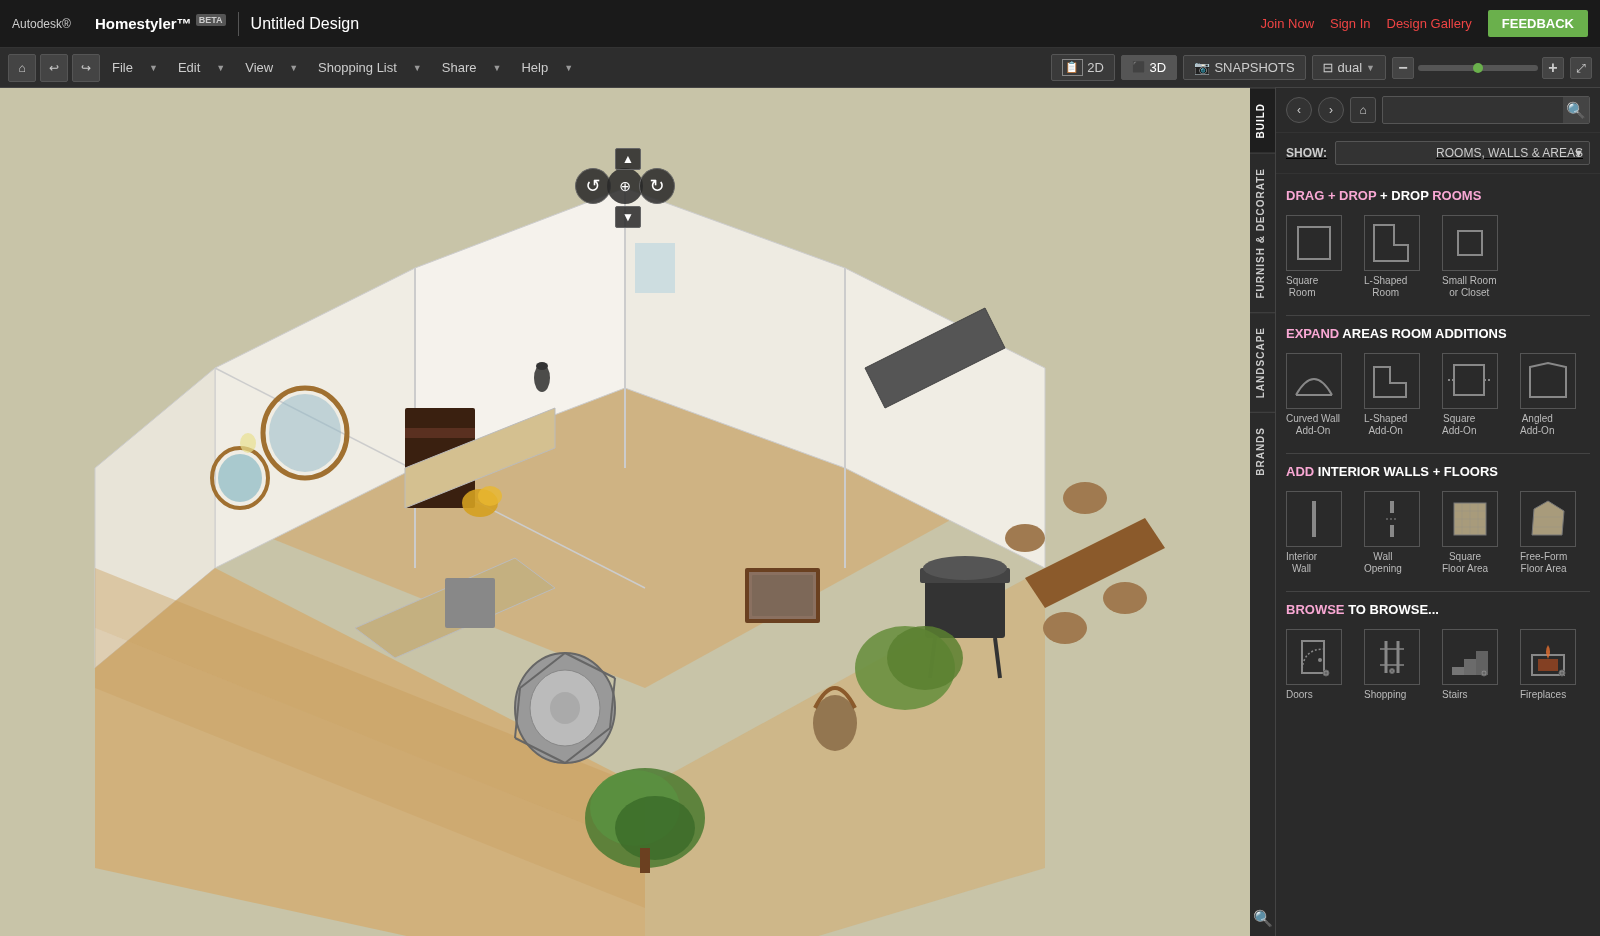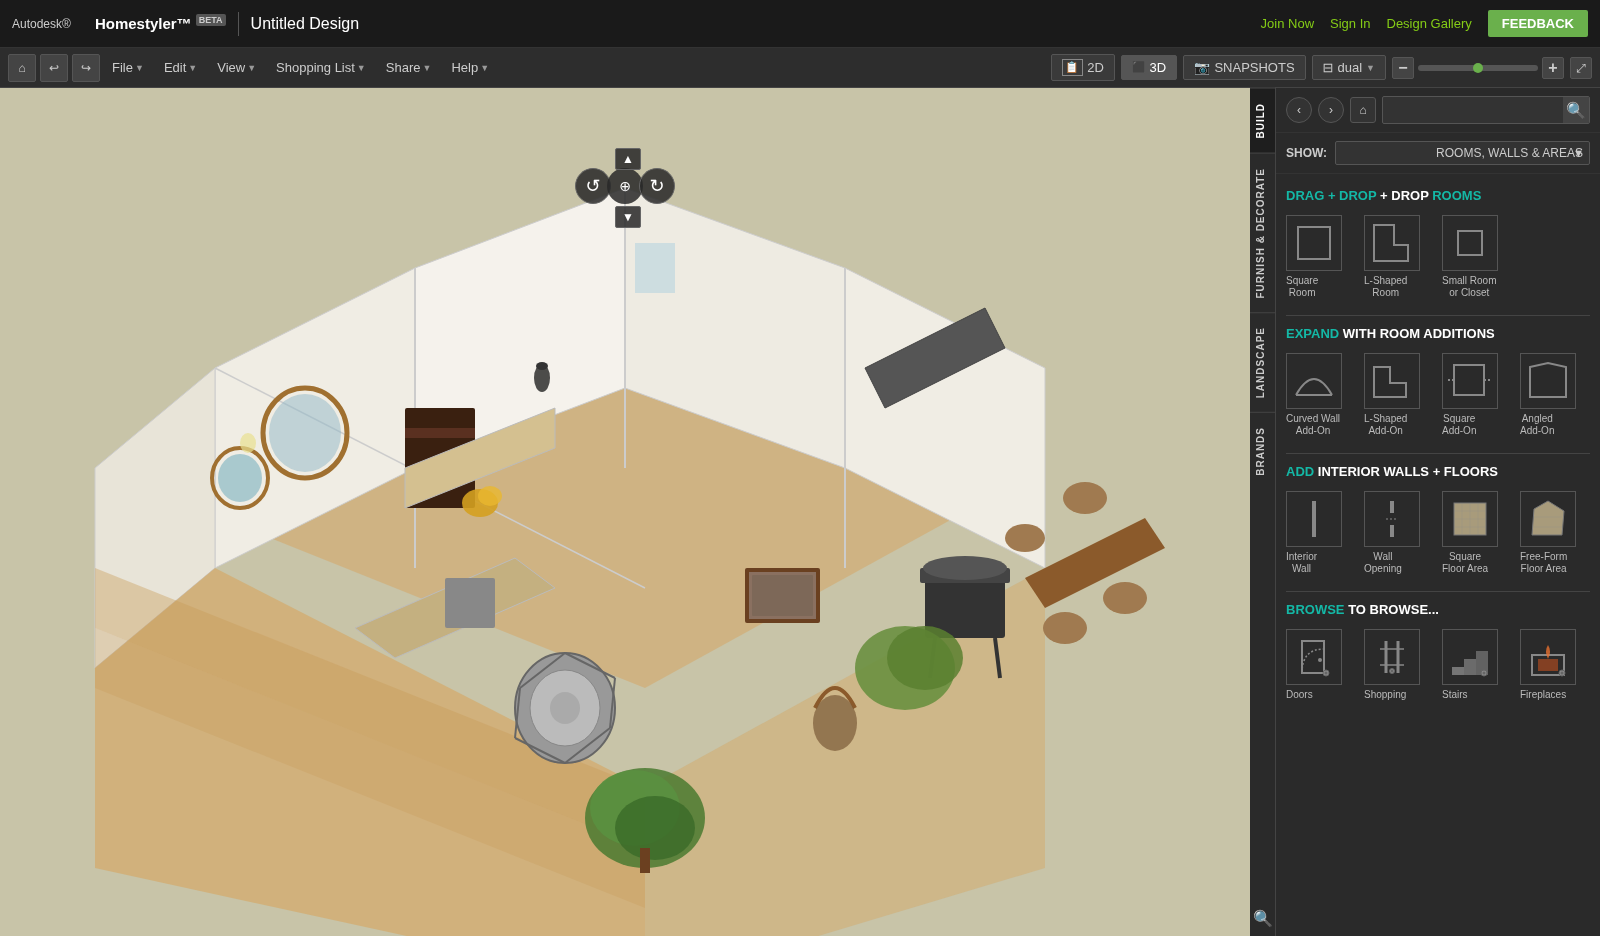--- a/index.html
+++ b/index.html
@@ -49,21 +49,21 @@
       font-size: 16px;
       font-weight: normal;
     }
     #top-right-links {
       margin-left: auto;
       display: flex;
       align-items: center;
       gap: 16px;
     }
     #top-right-links a {
-      color: #84cc16;
+      color: #ef4444;
       text-decoration: none;
       font-size: 13px;
     }
     #feedback-btn {
       background: #6ab04c;
       color: #fff;
       border: none;
       padding: 6px 14px;
       font-size: 13px;
       font-weight: bold;
@@ -99,21 +99,21 @@
       color: #ccc;
       font-size: 12px;
     }
     .menu-item {
       color: #ccc;
       font-size: 13px;
       padding: 4px 8px;
       cursor: pointer;
       display: flex;
       align-items: center;
-      gap: 2px;
+      gap: 16px;
     }
     .menu-arrow { font-size: 9px; color: #999; }
     #menu-bar-right {
       margin-left: auto;
       display: flex;
       align-items: center;
       gap: 6px;
     }
     .view-btn {
       display: flex;
@@ -311,20 +311,21 @@
       color: #ccc;
     }
 
     
     #show-area {
       display: flex;
       align-items: center;
       padding: 8px 10px;
       gap: 8px;
       border-bottom: 1px solid #333;
+      text-decoration: underline;
     }
     #show-label {
       color: #ccc;
       font-size: 12px;
       font-weight: bold;
     }
     #show-dropdown {
       flex: 1;
       background: #333;
       border: 1px solid #555;
@@ -344,21 +345,21 @@
       padding: 10px;
     }
 
     .section-title {
       font-size: 13px;
       font-weight: bold;
       margin-bottom: 12px;
       margin-top: 4px;
     }
     .section-title .highlight {
-      color: #14b8a6;
+      color: #f9a8d4;
     }
     .section-title .normal {
       color: #fff;
     }
 
     .items-grid {
       display: flex;
       flex-wrap: wrap;
       gap: 8px;
       margin-bottom: 16px;
@@ -733,21 +734,21 @@
               </svg>
             </div>
             <div class="room-item-label">Small Room<br>or Closet</div>
           </div>
         </div>
 
         <hr class="section-divider">
 
         <div class="section-title">
           <span class="highlight">EXPAND</span>
-          <span class="normal"> WITH ROOM ADDITIONS</span>
+          <span class="normal"> AREAS ROOM ADDITIONS</span>
         </div>
         <div class="items-grid">
 
           <div class="room-item">
             <div class="room-item-icon">
               <svg width="44" height="44" viewBox="0 0 44 44">
                 <path d="M 4,36 Q 22,4 40,36" fill="none" stroke="#888" stroke-width="2"></path>
                 <line x1="4" y1="36" x2="40" y2="36" stroke="#888" stroke-width="2"></line>
               </svg>
             </div>

